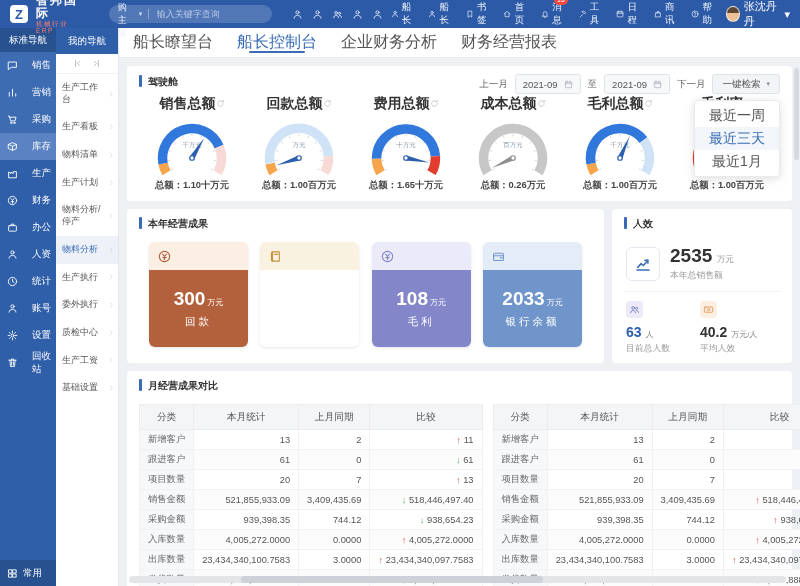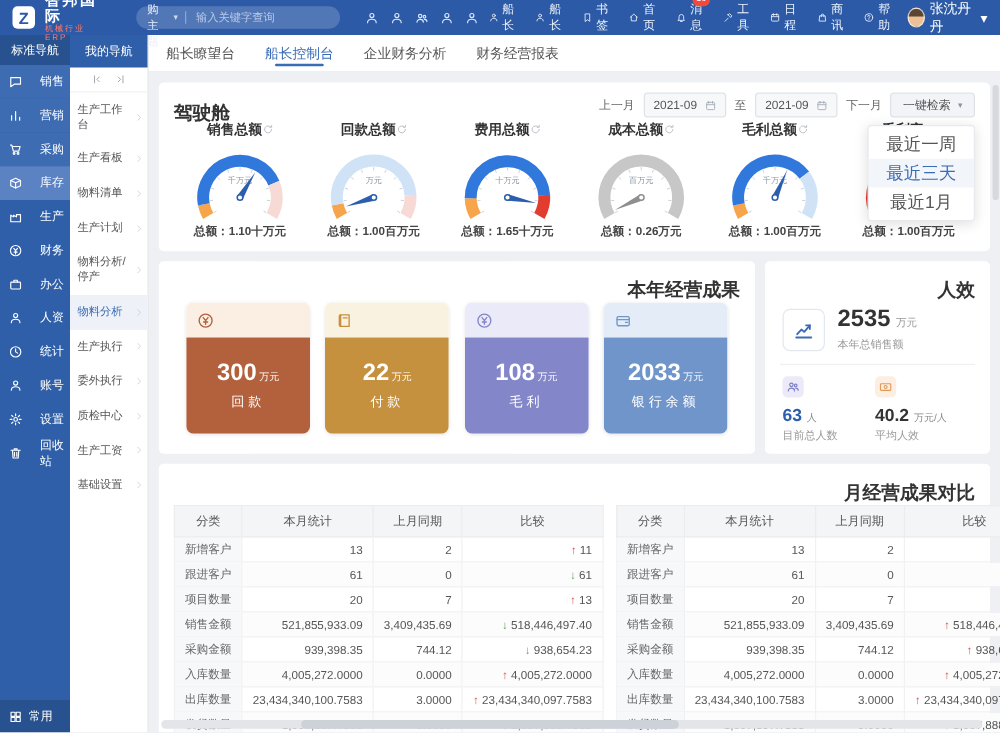--- a/index.html
+++ b/index.html
@@ -58,42 +58,42 @@
   .ss-arrows svg{width:9px;height:9px;cursor:pointer;}
   .ss-item{position:relative;padding:8px 13px 8px 6px;font-size:9px;color:#555;cursor:pointer;line-height:1.3;}
   .ss-item .chev{position:absolute;right:3px;top:50%;transform:translateY(-50%);color:#c2c7cf;}
   .ss-item .chev svg{width:7px;height:7px;}
   .ss-item.active{background:#eef1f7;color:#3a6cb5;}
 
   
   .main{position:absolute;left:119px;top:28px;right:0;bottom:0;}
   .tabs{height:30px;background:#fff;display:flex;align-items:center;padding:0 14px;gap:24px;
         border-bottom:1px solid #e8eaee;}
-  .tab{font-size:11px;color:#555;height:100%;display:flex;align-items:center;position:relative;cursor:pointer;}
+  .tab{font-size:16px;color:#555;height:100%;display:flex;align-items:center;position:relative;cursor:pointer;}
   .tab.active{color:#3a6cb5;}
   .tab.active::after{content:"";position:absolute;left:15%;right:15%;bottom:4px;height:2px;background:#3a6cb5;border-radius:1px;}
   .content{position:absolute;top:30px;left:0;right:0;bottom:0;padding:8px 8px 0;overflow:hidden;}
   .card{background:#fff;border-radius:4px;padding:8px 12px;margin-bottom:8px;position:relative;}
-  .sec-title{display:flex;align-items:flex-end;gap:6px;font-size:15px;font-weight:bold;color:#333;height:18px;flex-direction:column;}
+  .sec-title{display:flex;align-items:flex-start;gap:6px;font-size:10px;font-weight:bold;color:#333;height:18px;}
   .sec-title .bar{width:3px;height:12px;background:#3a6cb5;border-radius:1px;}
 
   
   .cp-head{display:flex;align-items:center;}
   .controls{margin-left:auto;display:flex;align-items:center;gap:7px;font-size:9.5px;color:#666;}
   .ctl-link{cursor:pointer;}
   .date-box{display:flex;align-items:center;gap:6px;border:1px solid #dfe3e8;background:#f7f8fa;
             border-radius:3px;height:20px;padding:0 7px;color:#555;cursor:pointer;}
   .date-box .cal{color:#a7afbb;}
   .date-box svg{width:9px;height:9px;}
   .btn-search{display:flex;align-items:center;gap:6px;border:1px solid #dfe3e8;background:#f2f4f7;
               border-radius:3px;height:20px;padding:0 9px;color:#555;cursor:pointer;}
   .btn-search .caret{font-size:7px;color:#8a93a1;}
   .gauges{display:flex;justify-content:space-between;margin-top:2px;}
   .gauge{width:106px;display:flex;flex-direction:column;align-items:center;}
-  .g-head{display:flex;align-items:center;font-size:11px;font-weight:bold;color:#333;height:15px;}
+  .g-head{display:flex;align-items:center;font-size:14px;font-weight:bold;color:#333;height:15px;}
   .g-head .refresh{color:#b6bdc7;cursor:pointer;}
   .g-head svg{width:9px;height:9px;}
   .g-total{font-size:9.3px;font-weight:bold;color:#444;height:14px;}
   .dropdown{position:absolute;right:12px;top:34px;width:86px;background:#fff;border:1px solid #e8eaee;
             box-shadow:0 2px 10px rgba(0,0,0,.13);border-radius:3px;z-index:25;padding:3px 0;}
   .dd-option{height:23px;line-height:23px;padding:0 12px;font-size:14px;color:#555;cursor:pointer;text-align:center;}
   .dd-option.active{background:#f2f5f9;color:#3a6cb5;}
 
   
   .annual-row{display:flex;gap:8px;}
@@ -709,24 +709,20 @@
                   <div class="ac-label">回款</div>
                 </div>
               </div>
               <div class="ac-card">
                 <div class="ac-head" style="background: rgb(250, 242, 224); color: rgb(197, 145, 63);">
                   <svg viewBox="0 0 24 24" fill="none" stroke="currentColor" stroke-width="2" stroke-linecap="round" stroke-linejoin="round">
                     <path d="M6.5 3.5H19v17H6.5a2 2 0 01-2-2v-13a2 2 0 012-2z"></path>
                     <path d="M6.5 3.5v17M10.5 8H16"></path>
                   </svg>
                 </div>
-                <div class="ac-body" style="background: rgb(197, 145, 63);">
-                  <div class="ac-value"><span>22</span><span class="ac-unit">万元</span></div>
-                  <div class="ac-label">付款</div>
-                </div>
               </div>
               <div class="ac-card">
                 <div class="ac-head" style="background: rgb(234, 234, 248); color: rgb(132, 134, 202);">
                   <svg viewBox="0 0 24 24" fill="none" stroke="currentColor" stroke-width="2" stroke-linecap="round" stroke-linejoin="round">
                     <circle cx="12" cy="12" r="9.5"></circle>
                     <path d="M8.5 7.5l3.5 4.5 3.5-4.5M12 12v5.5M9 14h6"></path>
                   </svg>
                 </div>
                 <div class="ac-body" style="background: rgb(132, 134, 202);">
                   <div class="ac-value"><span>108</span><span class="ac-unit">万元</span></div>

